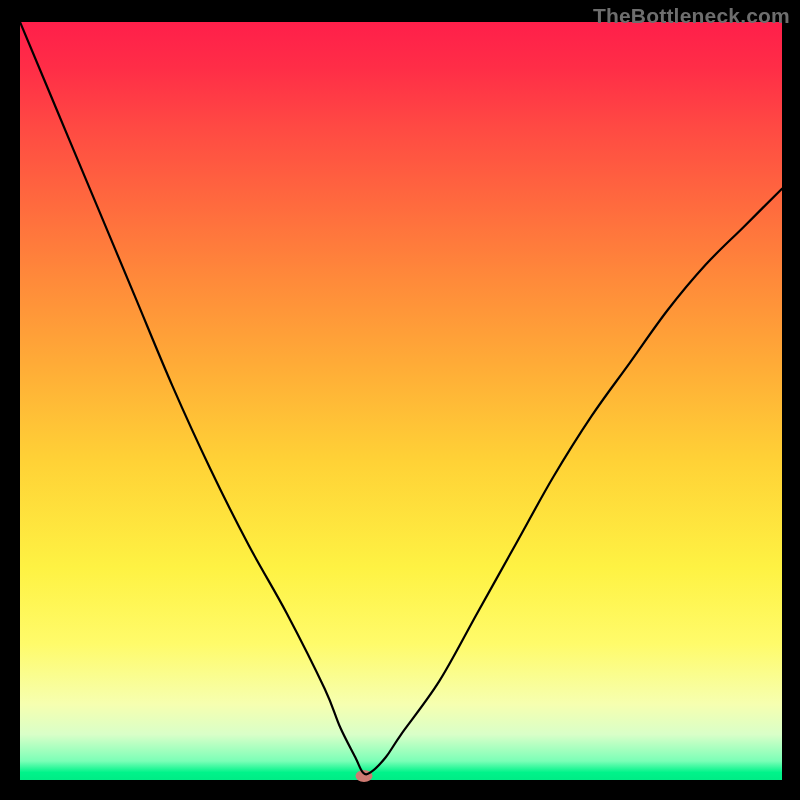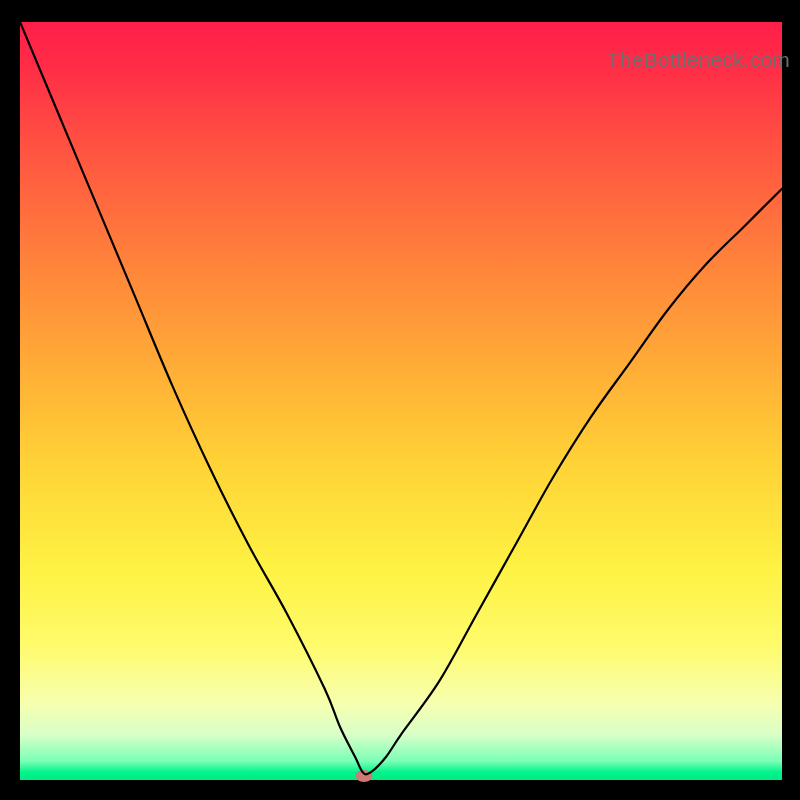--- a/index.html
+++ b/index.html
@@ -16,24 +16,23 @@
     width: 800px;
     height: 800px;
     background: #000;
   }
   .watermark {
     position: absolute;
     top: 4px;
     right: 10px;
     color: #6e6e6e;
     font-size: 21px;
-    font-weight: 400;
+    font-weight: 700;
     letter-spacing: 0.2px;
     z-index: 5;
-    margin-top: 44px;
   }
   .plot-area {
     position: absolute;
     left: 20px;
     top: 22px;
     width: 762px;
     height: 758px;
     box-sizing: border-box;
   }
   .gradient {

